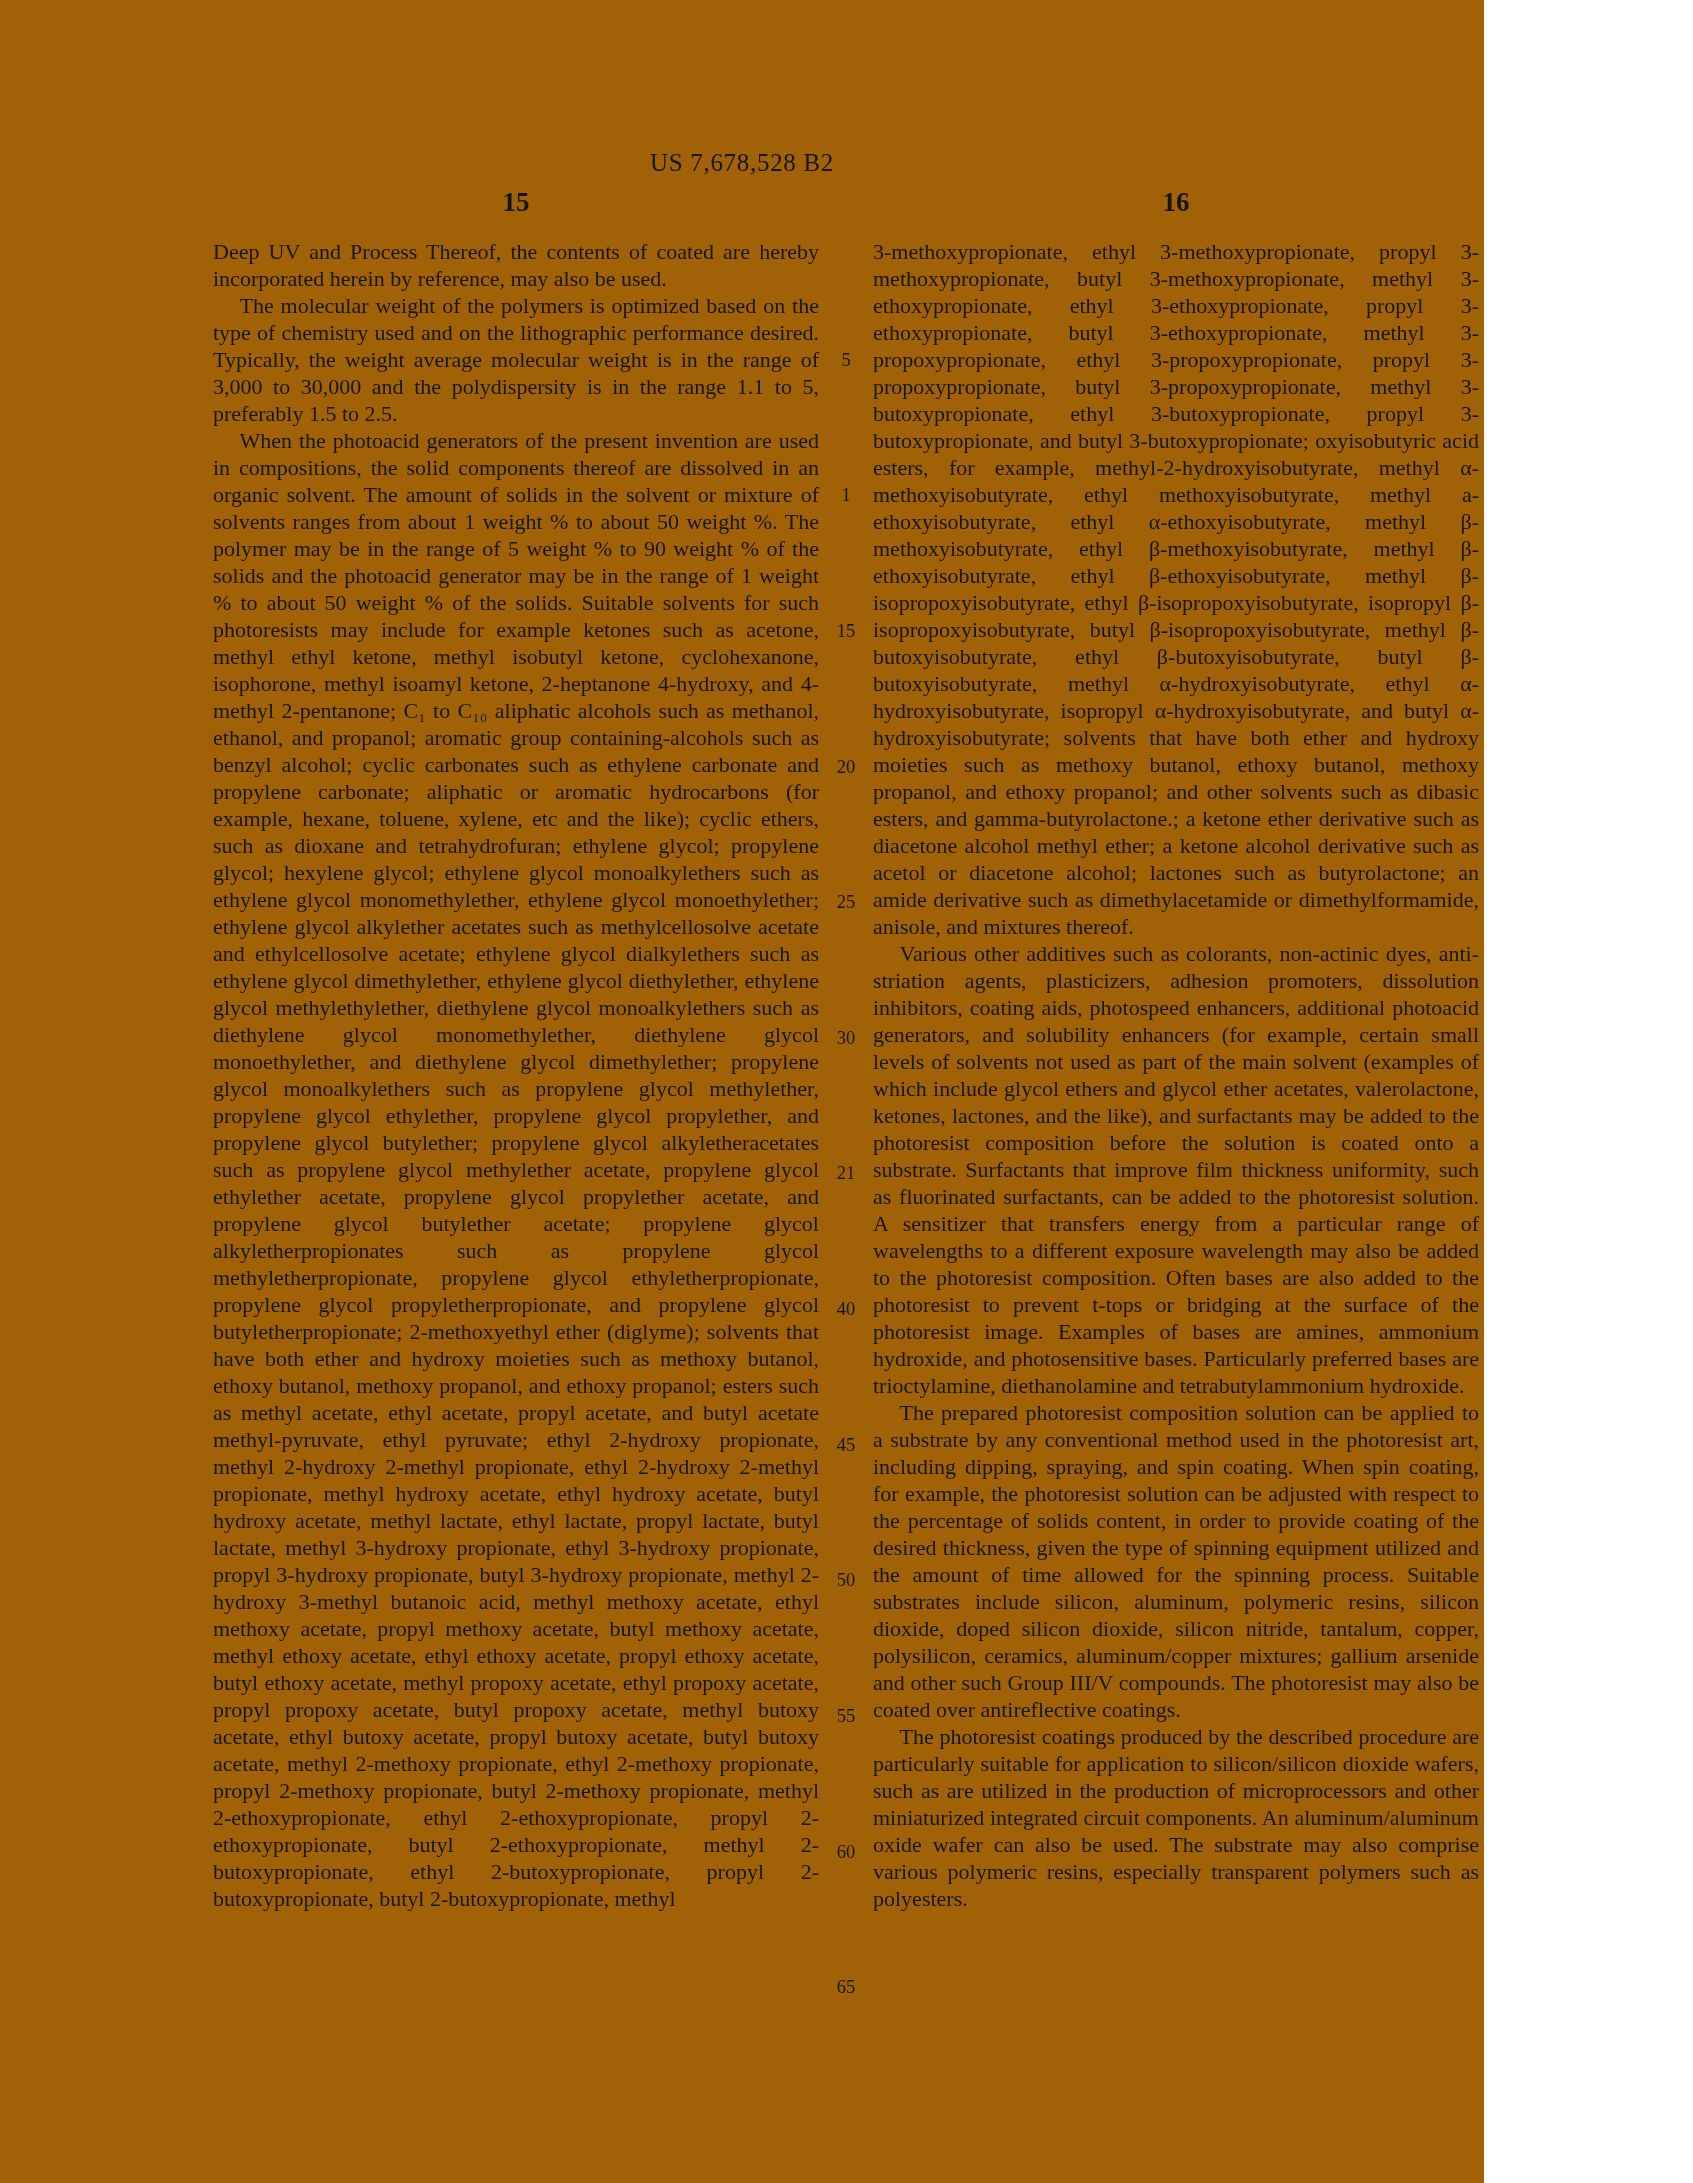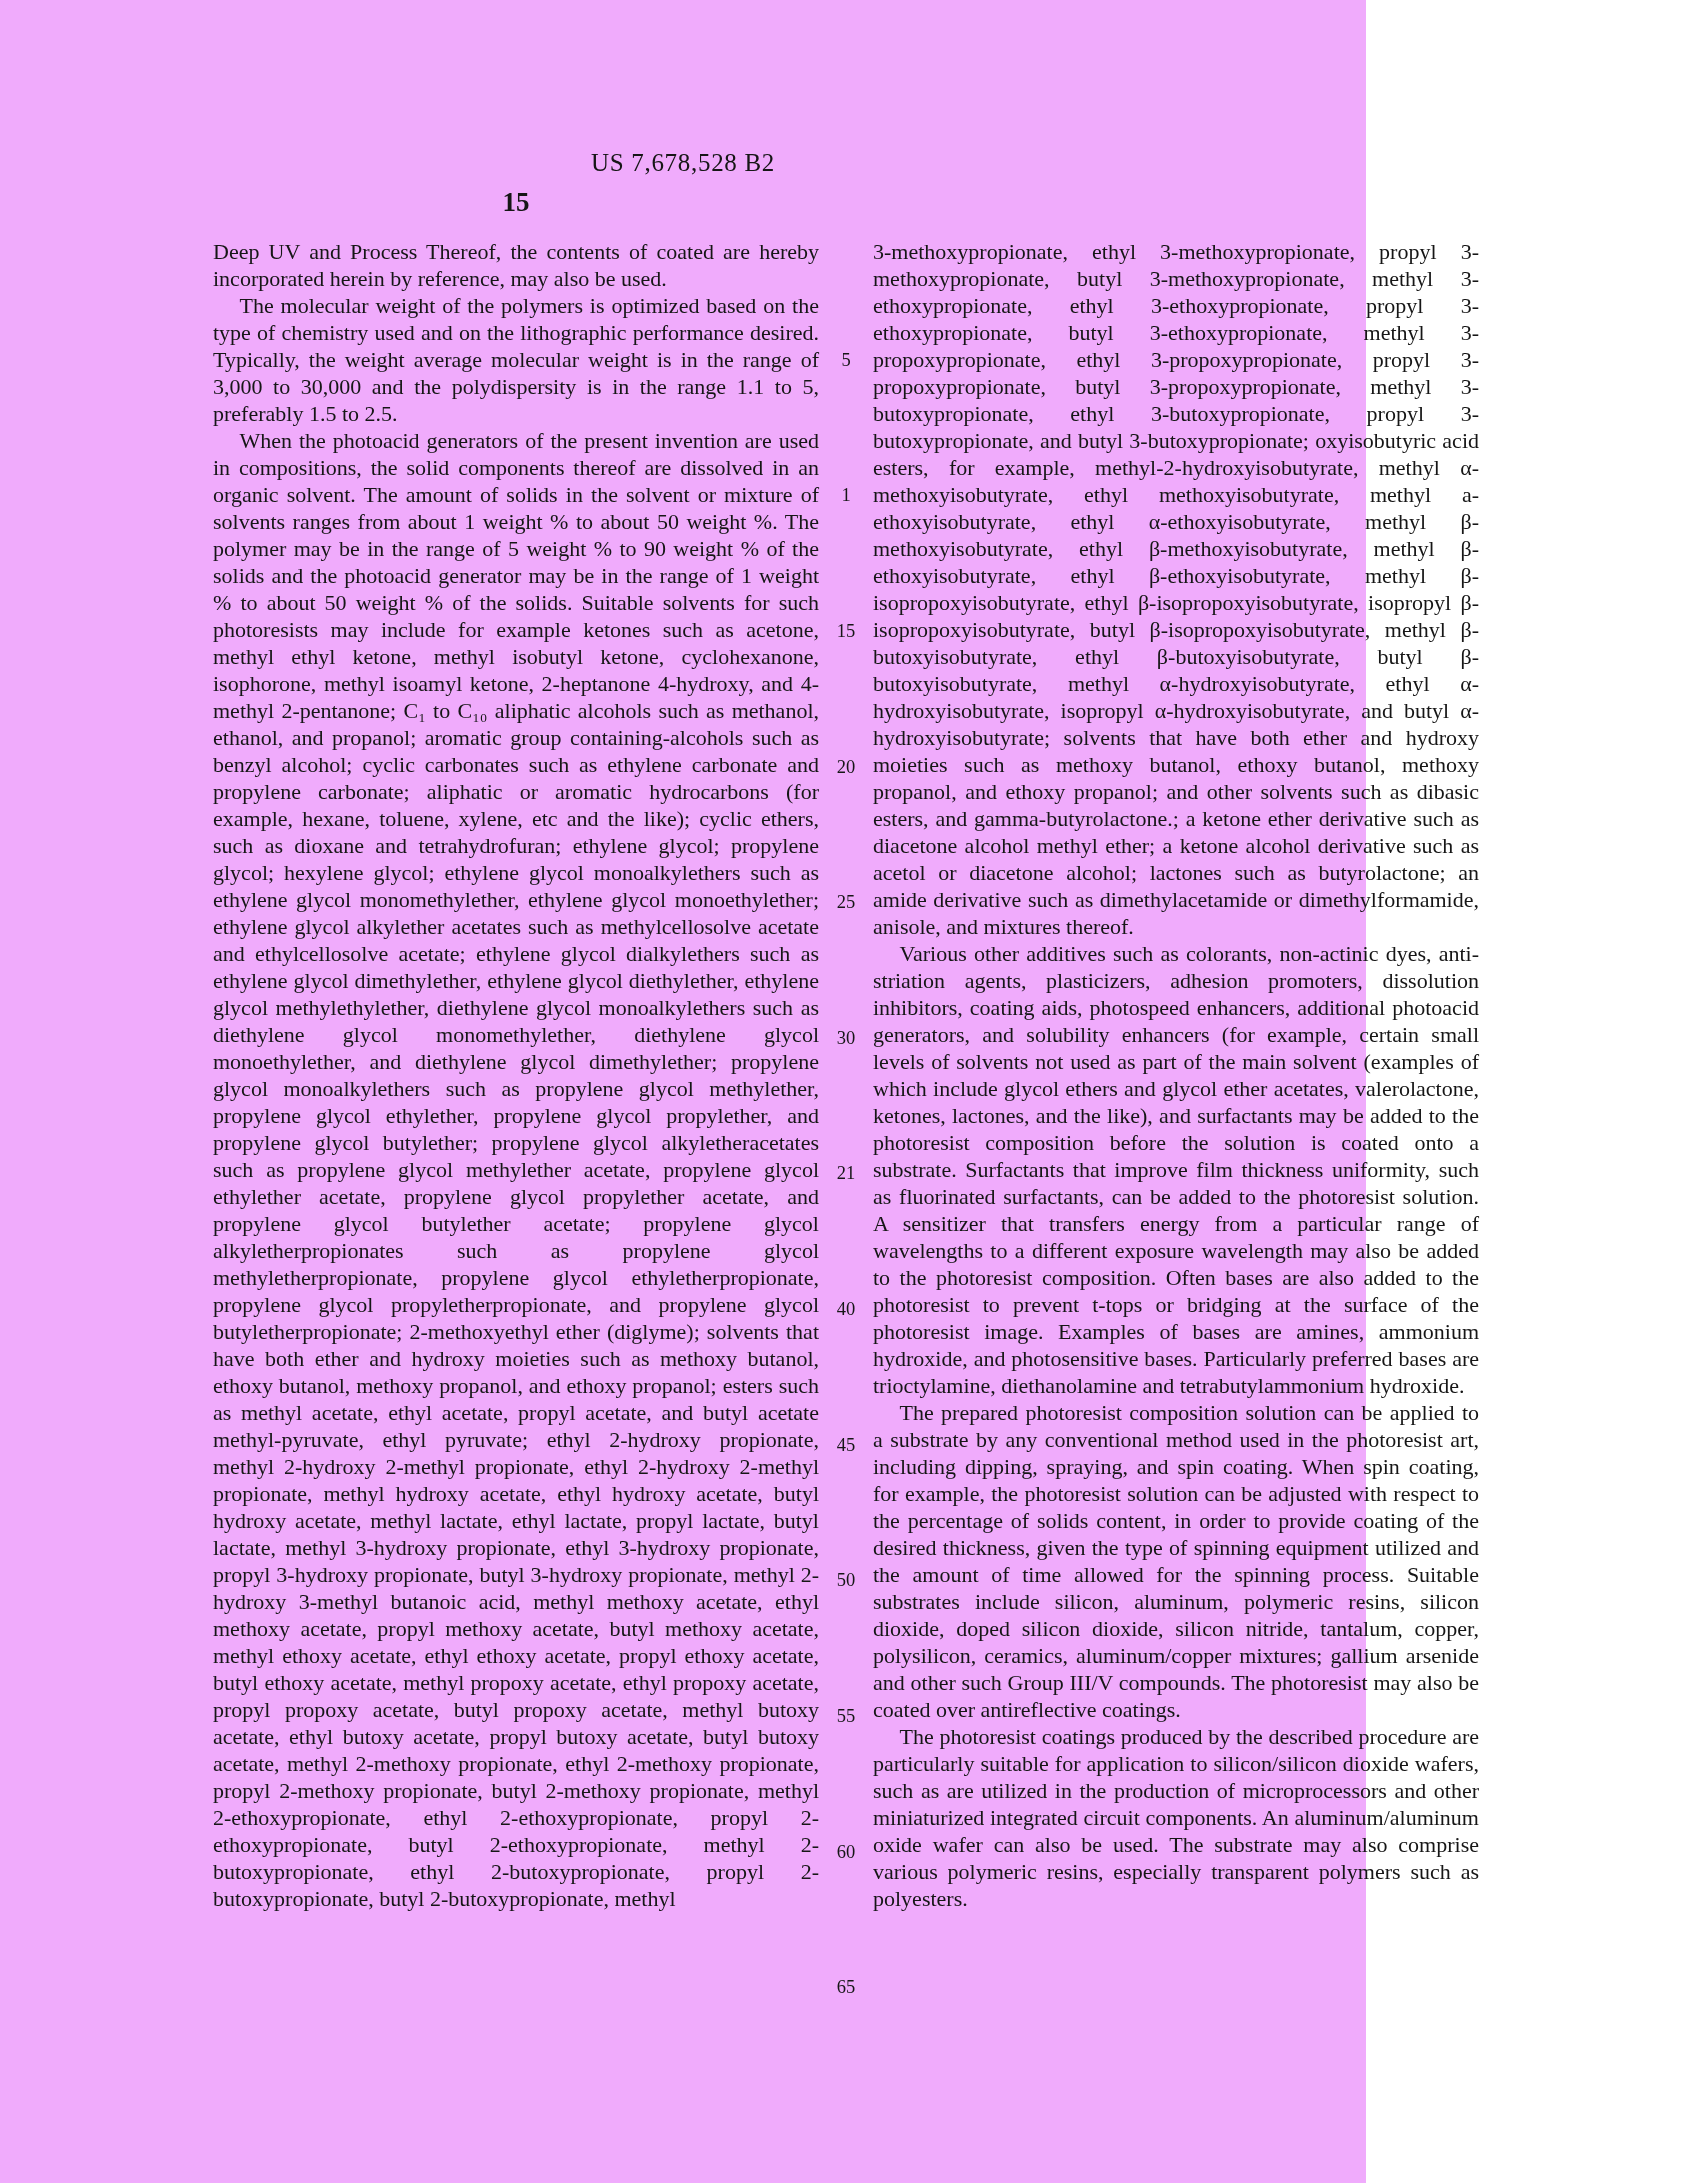--- a/index.html
+++ b/index.html
@@ -2,23 +2,23 @@
 <html style="font-size:10.6px"><head>
 <meta charset="utf-8">
 <style>
   html, body {
     margin: 0;
     padding: 0;
     background: #ffffff;
   }
   .page {
     position: relative;
-    width: 1366px;
+    width: 1484px;
     height: 2183px;
-    background: #f0abfc;
+    background: #a16207;
     font-family: "Liberation Serif", "DejaVu Serif", serif;
     color: #161616;
   }
   .patent-number {
     position: absolute;
     top: 149px;
     left: 0;
     width: 100%;
     text-align: center;
     font-size: 25px;
@@ -62,20 +62,21 @@
 </style>
 </head>
 <body>
 
 <div class="page">
 
   <div class="patent-number">US 7,678,528 B2</div>
 
   <div class="col-num col-num-left">15</div>
 
+  <div class="col-num col-num-right">16</div>
 
   <span class="gutter-num" style="top:347px">5</span>
   <span class="gutter-num" style="top:482px">1</span>
   <span class="gutter-num" style="top:618px">15</span>
   <span class="gutter-num" style="top:754px">20</span>
   <span class="gutter-num" style="top:889px">25</span>
   <span class="gutter-num" style="top:1025px">30</span>
   <span class="gutter-num" style="top:1160px">21</span>
   <span class="gutter-num" style="top:1296px">40</span>
   <span class="gutter-num" style="top:1432px">45</span>

